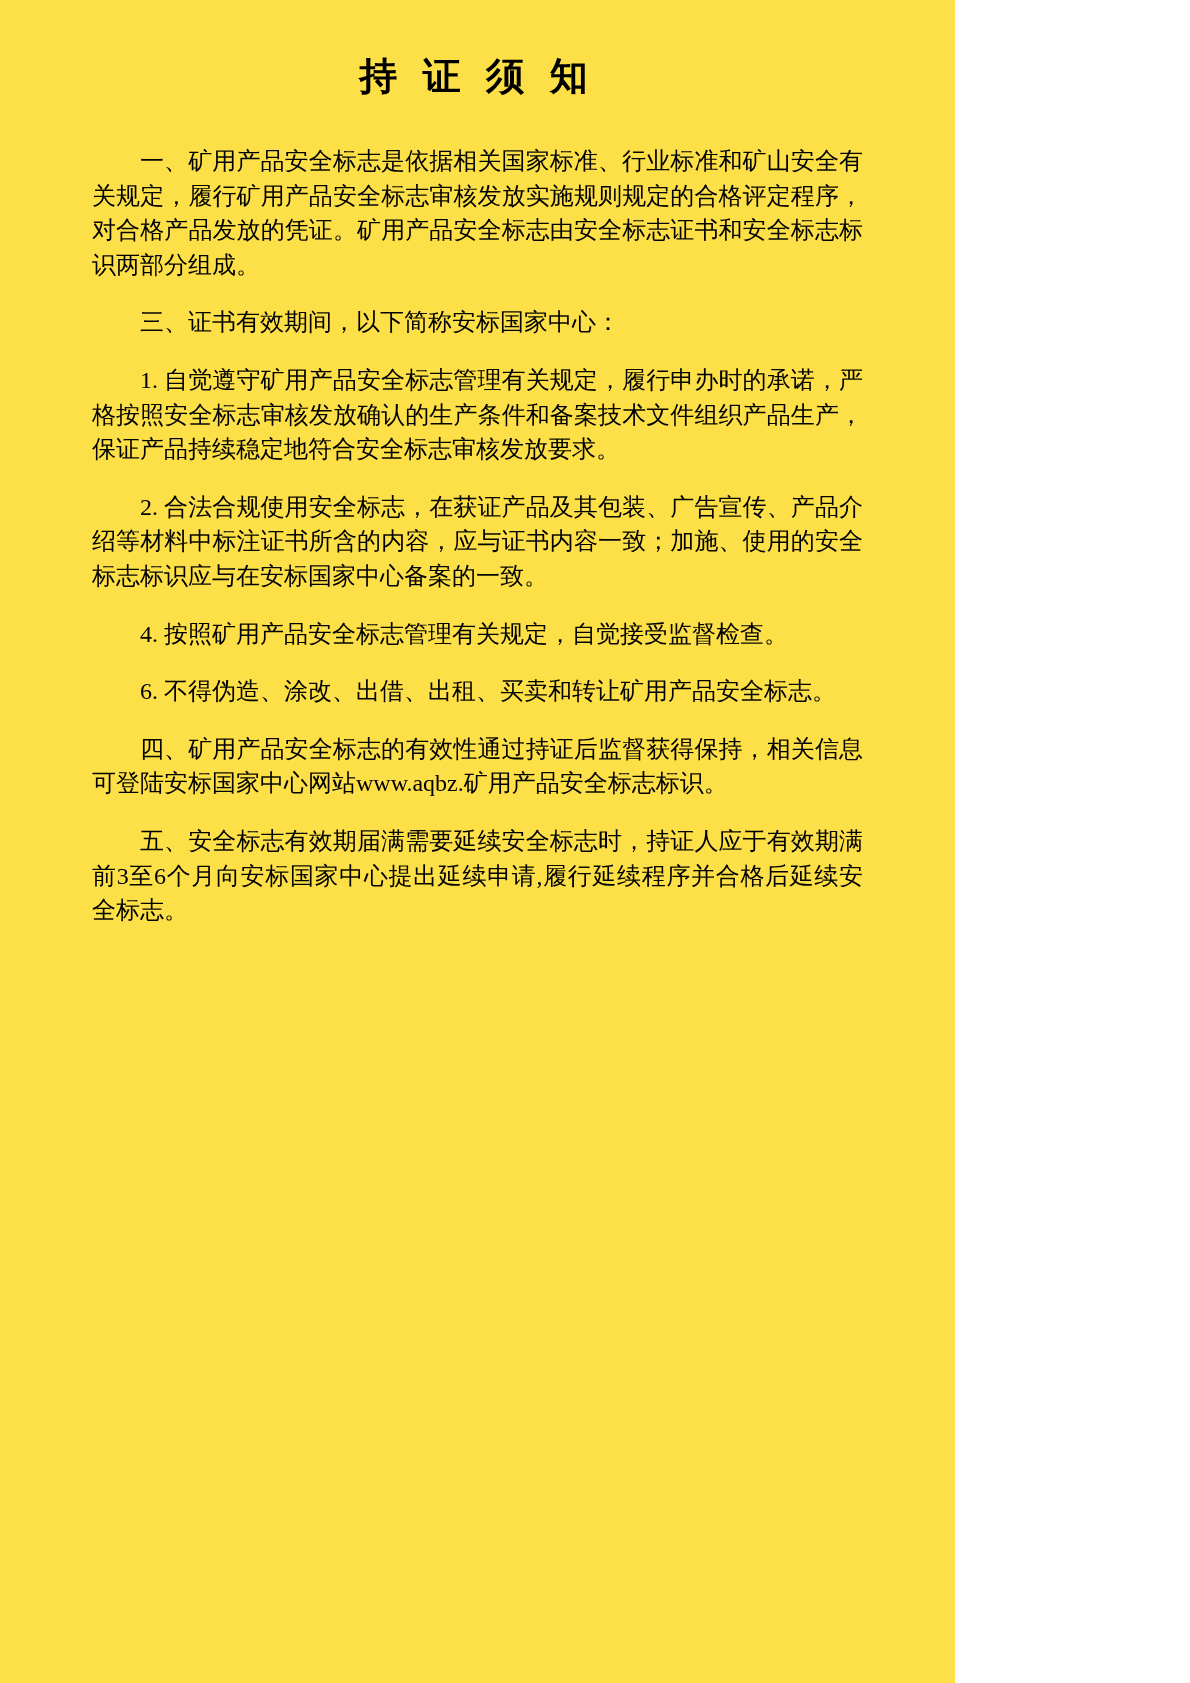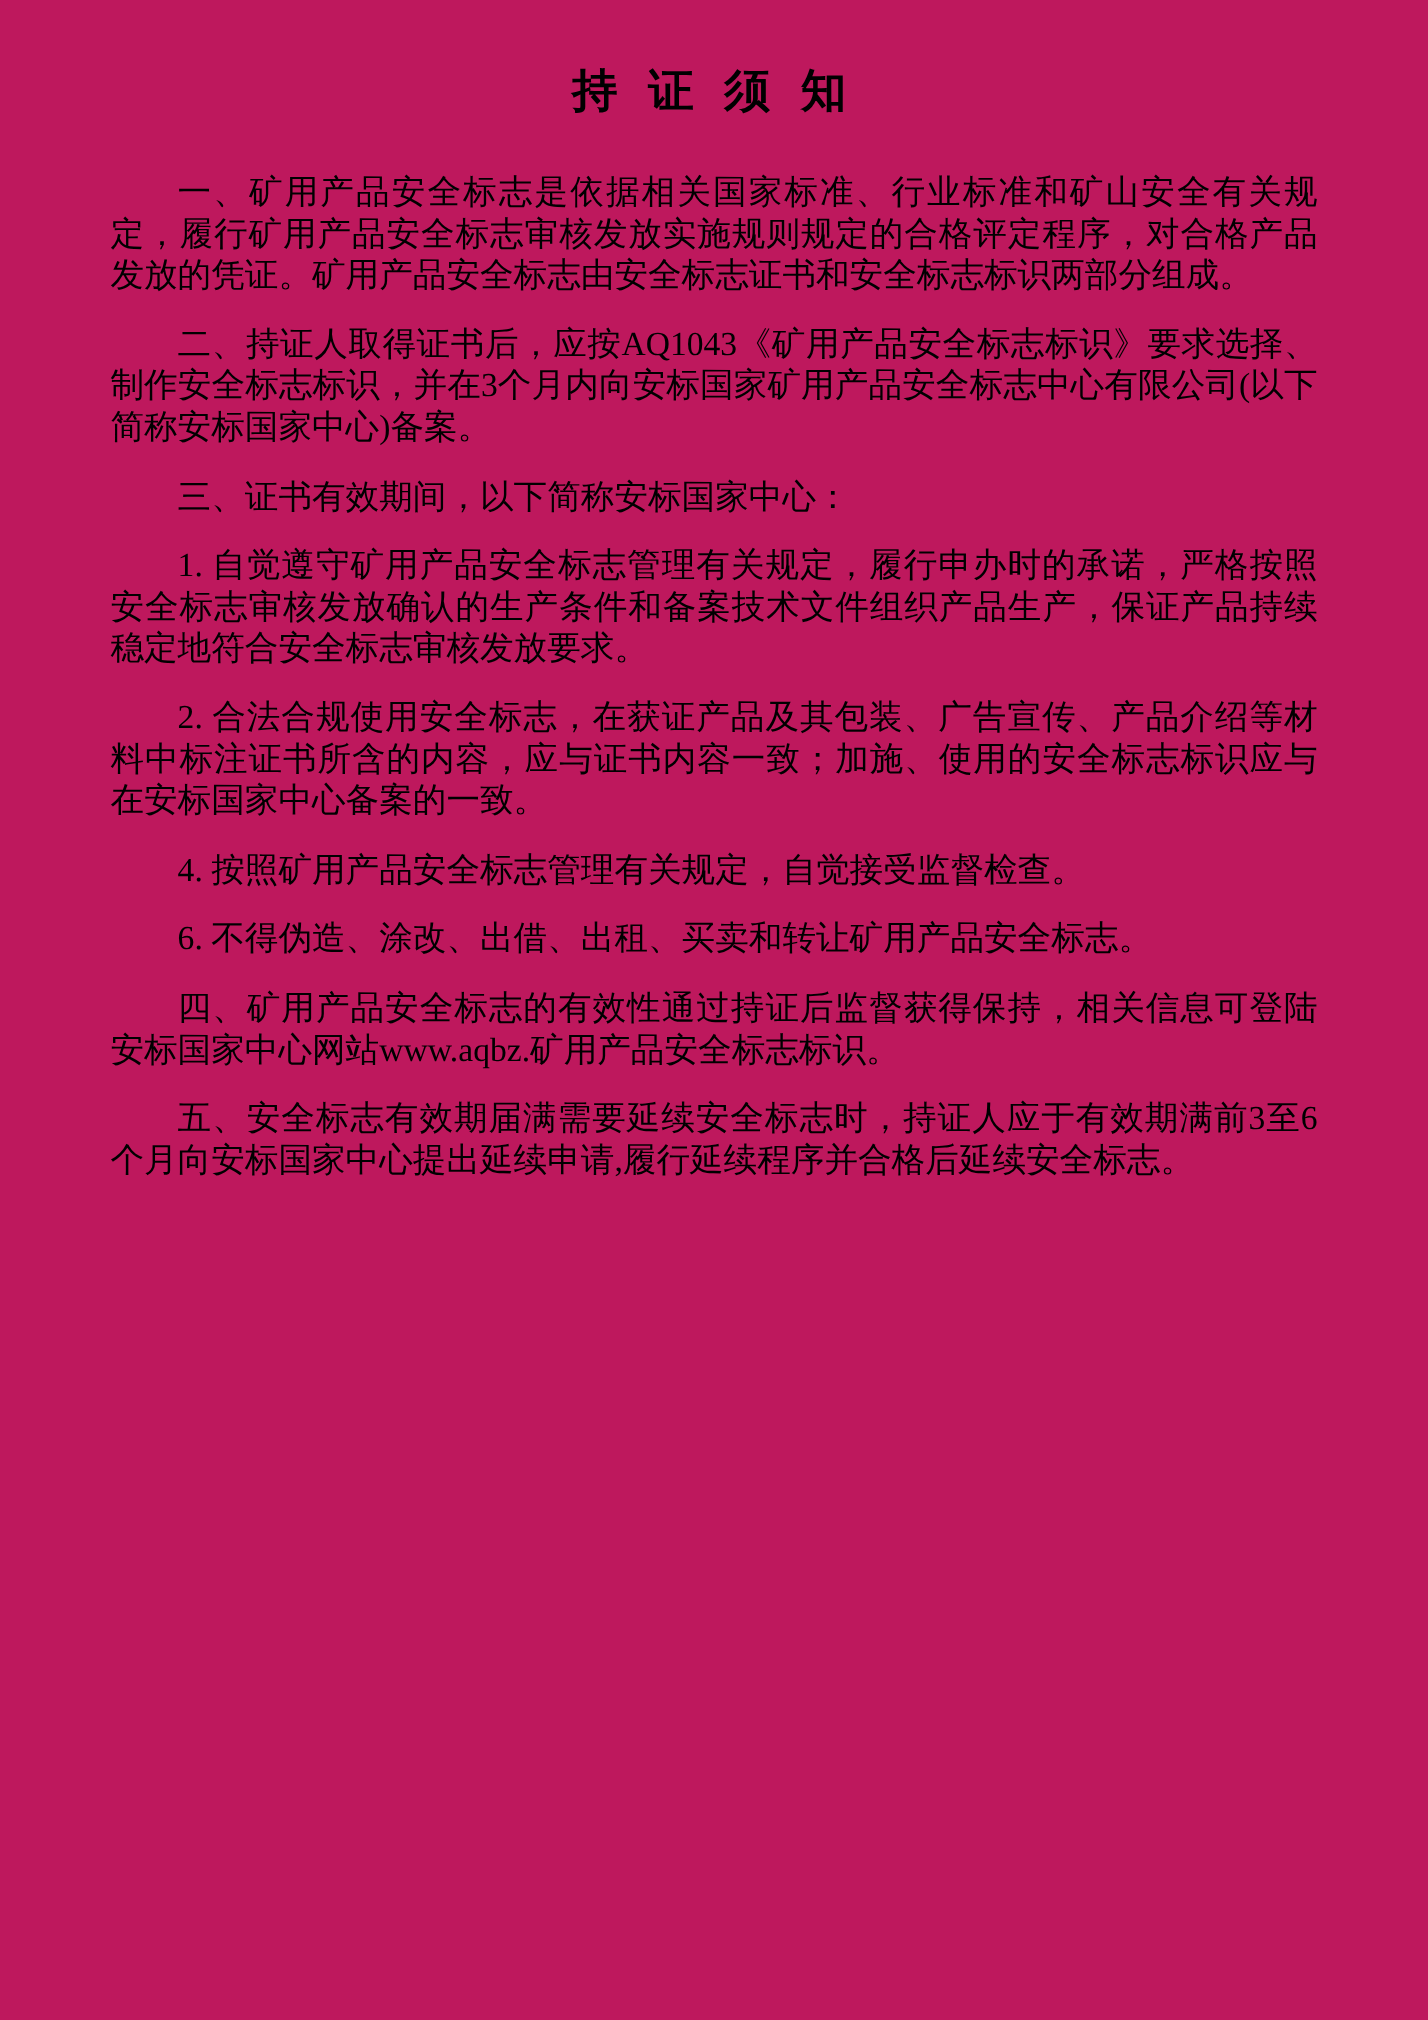--- a/index.html
+++ b/index.html
@@ -2,59 +2,58 @@
 <html><head>
 <meta charset="utf-8">
 <style>
   html, body {
     margin: 0;
     padding: 0;
     background: #ffffff;
   }
   .page {
     position: relative;
-    width: 1190px;
+    width: 955px;
     height: 1683px;
     box-sizing: border-box;
-    background: #be185d;
+    background: #fde047;
     color: #000000;
     padding: 50px 92px 17px 92px;
     overflow: hidden;
     font-family: "Liberation Serif", "DejaVu Serif", serif;
   }
   .doc-title {
     margin: 0 0 42px 0;
     text-align: center;
     font-size: 38px;
     line-height: 52px;
     font-weight: 700;
     letter-spacing: 8px;
     color: #000000;
     white-space: pre;
   }
   .doc-body p {
     margin: 0 0 23px 0;
-    font-size: 28px;
+    font-size: 24px;
     line-height: 34.6px;
     text-indent: 2em;
     text-align: justify;
     text-justify: inter-ideograph;
     color: #000000;
     word-break: break-word;
   }
 </style>
 </head>
 <body>
 
 <div class="page">
   <h1 class="doc-title">持 证 须 知</h1>
 
   <div class="doc-body">
     <p>一、矿用产品安全标志是依据相关国家标准、行业标准和矿山安全有关规定，履行矿用产品安全标志审核发放实施规则规定的合格评定程序，对合格产品发放的凭证。矿用产品安全标志由安全标志证书和安全标志标识两部分组成。</p>
-    <p>二、持证人取得证书后，应按AQ1043《矿用产品安全标志标识》要求选择、制作安全标志标识，并在3个月内向安标国家矿用产品安全标志中心有限公司(以下简称安标国家中心)备案。</p>
     <p>三、证书有效期间，以下简称安标国家中心：</p>
     <p>1. 自觉遵守矿用产品安全标志管理有关规定，履行申办时的承诺，严格按照安全标志审核发放确认的生产条件和备案技术文件组织产品生产，保证产品持续稳定地符合安全标志审核发放要求。</p>
     <p>2. 合法合规使用安全标志，在获证产品及其包装、广告宣传、产品介绍等材料中标注证书所含的内容，应与证书内容一致；加施、使用的安全标志标识应与在安标国家中心备案的一致。</p>
     <p>4. 按照矿用产品安全标志管理有关规定，自觉接受监督检查。</p>
     <p>6. 不得伪造、涂改、出借、出租、买卖和转让矿用产品安全标志。</p>
     <p>四、矿用产品安全标志的有效性通过持证后监督获得保持，相关信息可登陆安标国家中心网站www.aqbz.矿用产品安全标志标识。</p>
     <p>五、安全标志有效期届满需要延续安全标志时，持证人应于有效期满前3至6个月向安标国家中心提出延续申请,履行延续程序并合格后延续安全标志。</p>
   </div>
 </div>
 

